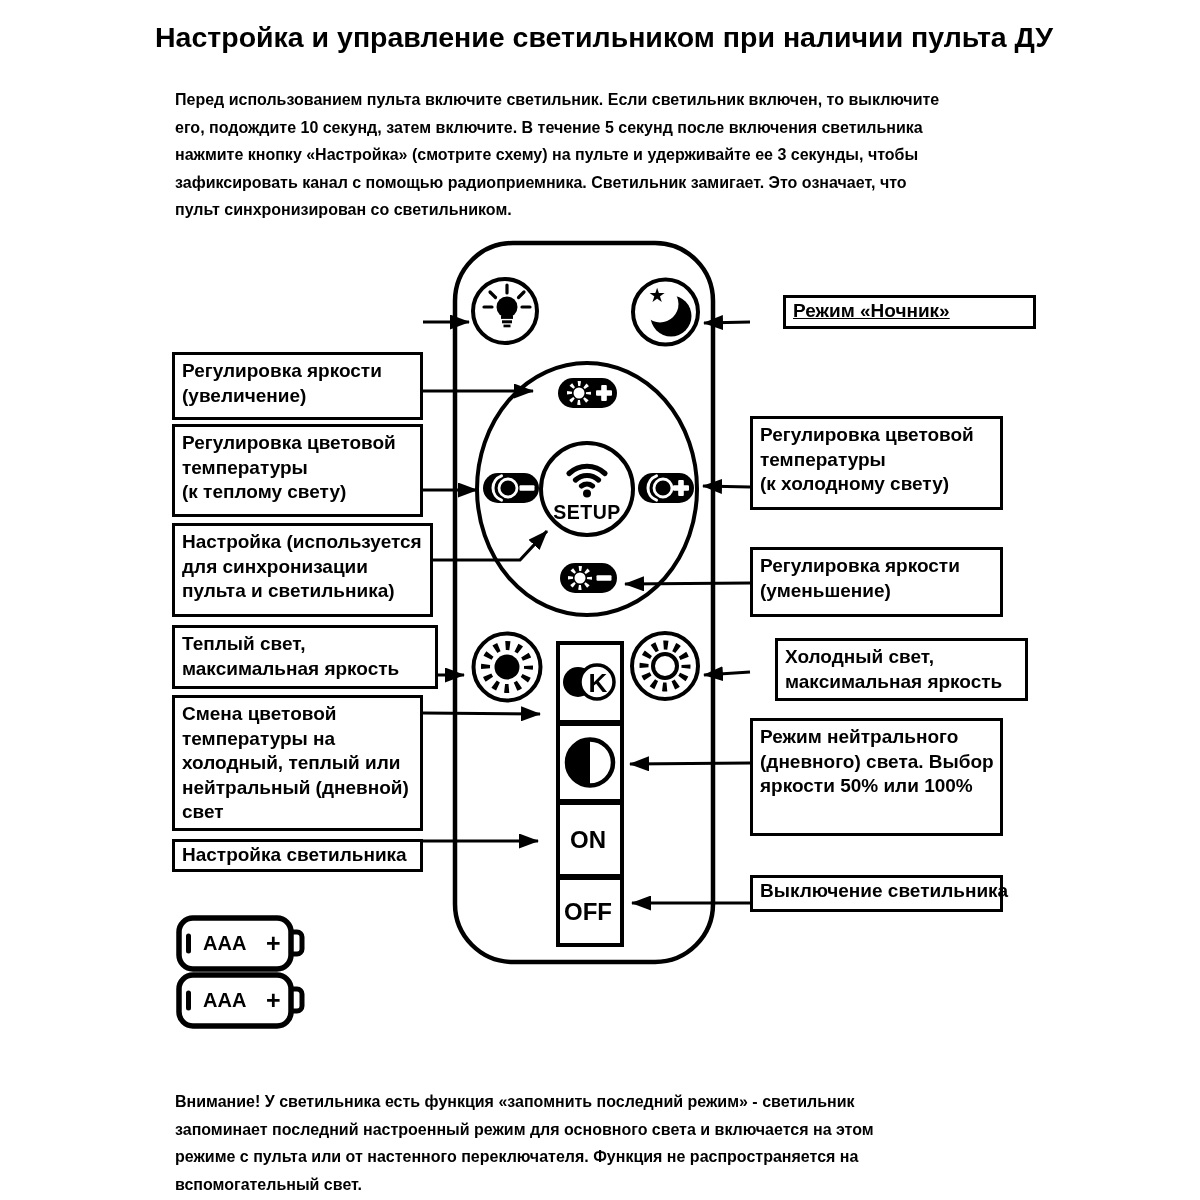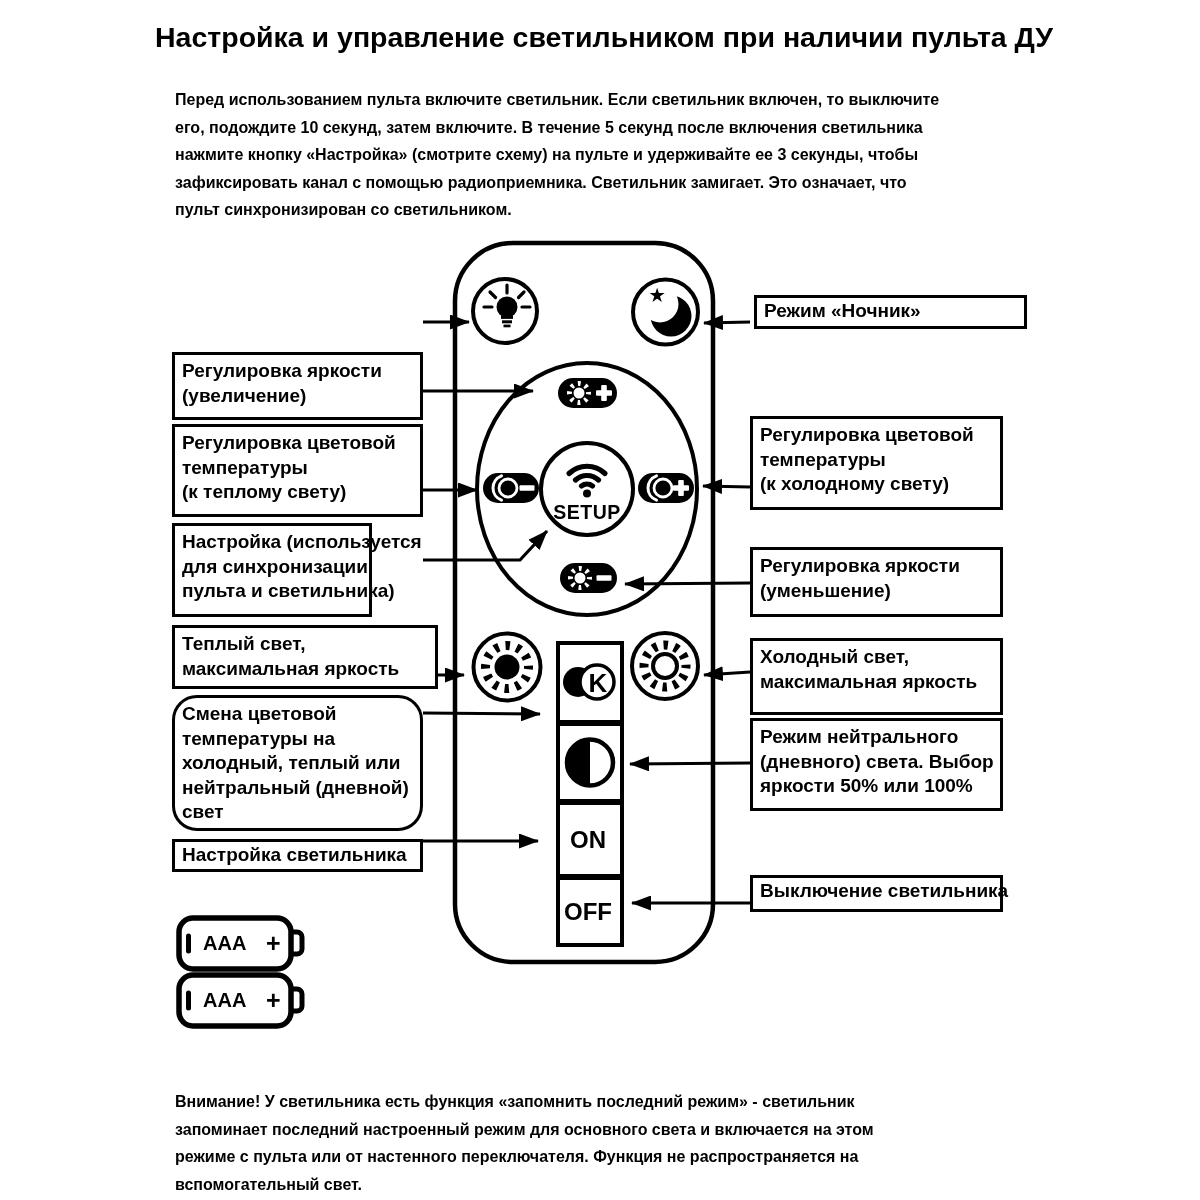--- a/index.html
+++ b/index.html
@@ -191,41 +191,41 @@
       <text x="203" y="1007" font-size="20">AAA</text>
       <text x="266" y="1009" font-size="25">+</text>
     </g>
   </svg>
 
   <div class="callout" style="left:172px;top:352px;width:251px;height:68px;">Регулировка яркости
 (увеличение)</div>
   <div class="callout" style="left:172px;top:424px;width:251px;height:93px;">Регулировка цветовой
 температуры
 (к теплому свету)</div>
-  <div class="callout" style="left:172px;top:523px;width:200px;height:94px;">Настройка (используется
+  <div class="callout" style="left:172px;top:523px;width:261px;height:94px;">Настройка (используется
 для синхронизации
 пульта и светильника)</div>
   <div class="callout" style="left:172px;top:625px;width:266px;height:64px;">Теплый свет,
 максимальная яркость</div>
-  <div class="callout" style="left:172px;top:695px;width:251px;height:136px;border-radius:25px;">Смена цветовой
+  <div class="callout" style="left:172px;top:695px;width:251px;height:136px;">Смена цветовой
 температуры на
 холодный, теплый или
 нейтральный (дневной)
 свет</div>
   <div class="callout small" style="left:172px;top:839px;width:251px;height:33px;">Настройка светильника</div>
 
-  <div class="callout small" style="left:754px;top:295px;width:273px;height:34px;">Режим «Ночник»</div>
+  <div class="callout small" style="left:783px;top:295px;width:253px;height:34px;text-decoration:underline;">Режим «Ночник»</div>
   <div class="callout" style="left:750px;top:416px;width:253px;height:94px;">Регулировка цветовой
 температуры
 (к холодному свету)</div>
   <div class="callout" style="left:750px;top:547px;width:253px;height:70px;">Регулировка яркости
 (уменьшение)</div>
-  <div class="callout" style="left:750px;top:638px;width:253px;height:77px;">Холодный свет,
+  <div class="callout" style="left:775px;top:638px;width:253px;height:63px;">Холодный свет,
 максимальная яркость</div>
-  <div class="callout" style="left:750px;top:718px;width:253px;height:93px;">Режим нейтрального
+  <div class="callout" style="left:750px;top:718px;width:253px;height:118px;">Режим нейтрального
 (дневного) света. Выбор
 яркости 50% или 100%</div>
   <div class="callout small" style="left:750px;top:875px;width:253px;height:37px;">Выключение светильника</div>
 
   <div class="para warning">Внимание! У светильника есть функция «запомнить последний режим» - светильник
 запоминает последний настроенный режим для основного света и включается на этом
 режиме с пульта или от настенного переключателя. Функция не распространяется на
 вспомогательный свет.</div>
 
 </div>

